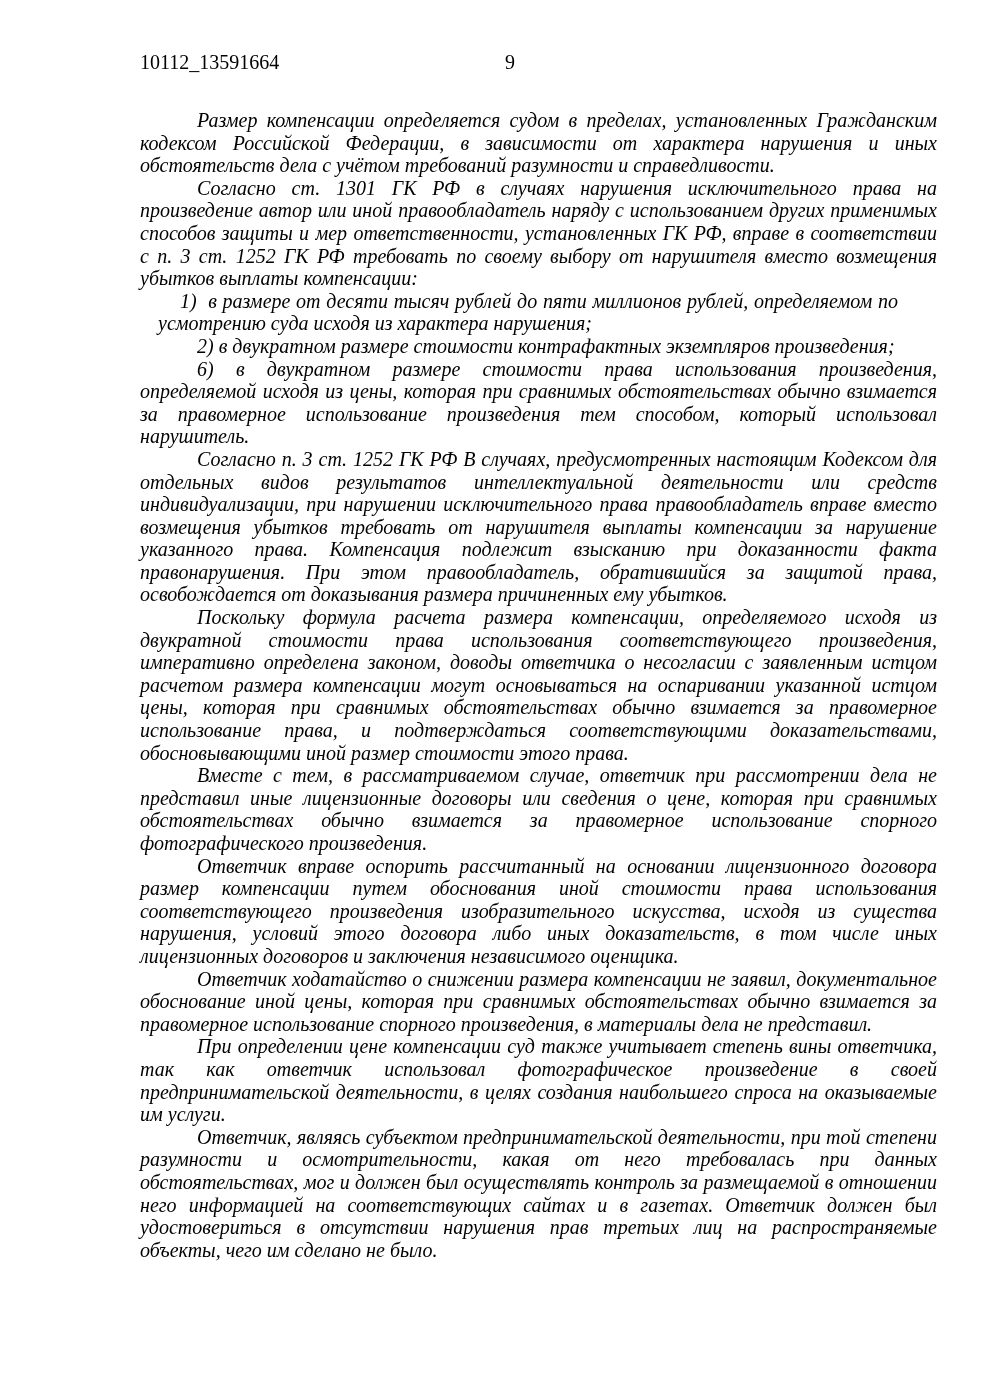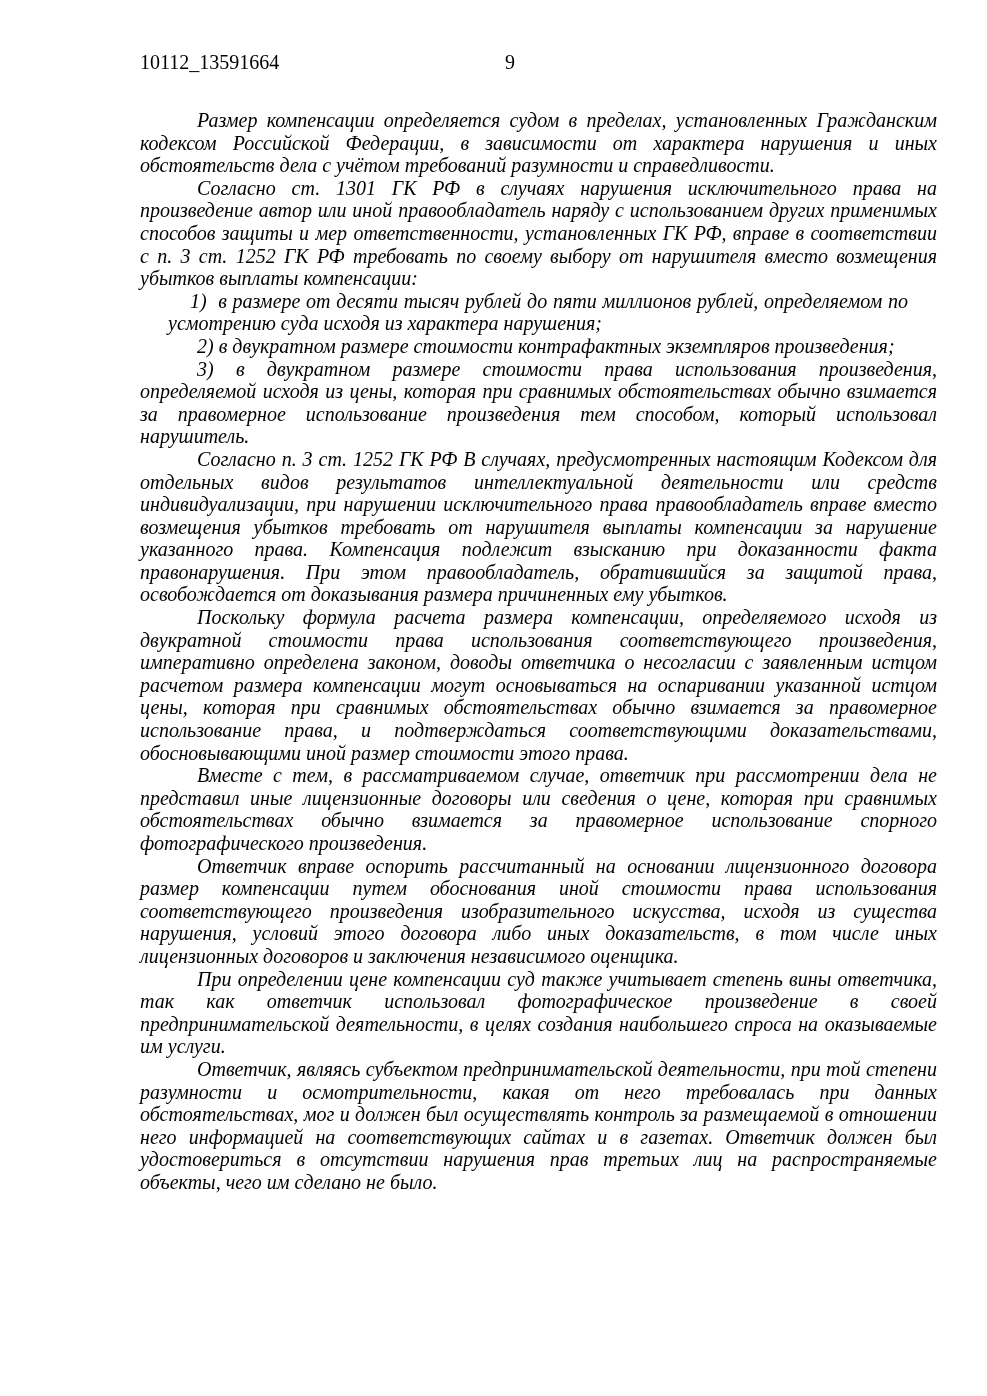--- a/index.html
+++ b/index.html
@@ -46,37 +46,38 @@
     letter-spacing: 0px;
     font-style: italic;
   }
   .para {
     margin: 0;
     padding: 0;
     text-indent: 57px;
   }
   
   .para.hang {
-    margin-left: 28px;
+    margin-left: 18px;
     text-indent: 22px;
     width: 740px;
   }
 </style>
 </head>
 <body>
 
 <div class="page">
   <div class="page-number">9</div>
   <div class="doc-id">10112_13591664</div>
   <div class="doc-body">
       <p class="para">Размер компенсации определяется судом в пределах, установленных Гражданским кодексом Российской Федерации, в зависимости от характера нарушения и иных обстоятельств дела с учётом требований разумности и справедливости.</p>
       <p class="para">Согласно ст. 1301 ГК РФ в случаях нарушения исключительного права на произведение автор или иной правообладатель наряду с использованием других применимых способов защиты и мер ответственности, установленных ГК РФ, вправе в соответствии с п. 3 ст. 1252 ГК РФ требовать по своему выбору от нарушителя вместо возмещения убытков выплаты компенсации:</p>
       <p class="para hang">1)&nbsp; в размере от десяти тысяч рублей до пяти миллионов рублей, определяемом по усмотрению суда исходя из характера нарушения;</p>
       <p class="para">2) в двукратном размере стоимости контрафактных экземпляров произведения;</p>
-      <p class="para">3) в двукратном размере стоимости права использования произведения, определяемой исходя из цены, которая при сравнимых обстоятельствах обычно взимается за правомерное использование произведения тем способом, который использовал нарушитель.</p>
+      <p class="para">6) в двукратном размере стоимости права использования произведения, определяемой исходя из цены, которая при сравнимых обстоятельствах обычно взимается за правомерное использование произведения тем способом, который использовал нарушитель.</p>
       <p class="para">Согласно п. 3 ст. 1252 ГК РФ В случаях, предусмотренных настоящим Кодексом для отдельных видов результатов интеллектуальной деятельности или средств индивидуализации, при нарушении исключительного права правообладатель вправе вместо возмещения убытков требовать от нарушителя выплаты компенсации за нарушение указанного права. Компенсация подлежит взысканию при доказанности факта правонарушения. При этом правообладатель, обратившийся за защитой права, освобождается от доказывания размера причиненных ему убытков.</p>
       <p class="para">Поскольку формула расчета размера компенсации, определяемого исходя из двукратной стоимости права использования соответствующего произведения, императивно определена законом, доводы ответчика о несогласии с заявленным истцом расчетом размера компенсации могут основываться на оспаривании указанной истцом цены, которая при сравнимых обстоятельствах обычно взимается за правомерное использование права, и подтверждаться соответствующими доказательствами, обосновывающими иной размер стоимости этого права.</p>
       <p class="para">Вместе с тем, в рассматриваемом случае, ответчик при рассмотрении дела не представил иные лицензионные договоры или сведения о цене, которая при сравнимых обстоятельствах обычно взимается за правомерное использование спорного фотографического произведения.</p>
       <p class="para">Ответчик вправе оспорить рассчитанный на основании лицензионного договора размер компенсации путем обоснования иной стоимости права использования соответствующего произведения изобразительного искусства, исходя из существа нарушения, условий этого договора либо иных доказательств, в том числе иных лицензионных договоров и заключения независимого оценщика.</p>
+      <p class="para">Ответчик ходатайство о снижении размера компенсации не заявил, документальное обоснование иной цены, которая при сравнимых обстоятельствах обычно взимается за правомерное использование спорного произведения, в материалы дела не представил.</p>
       <p class="para">При определении цене компенсации суд также учитывает степень вины ответчика, так как ответчик использовал фотографическое произведение в своей предпринимательской деятельности, в целях создания наибольшего спроса на оказываемые им услуги.</p>
       <p class="para">Ответчик, являясь субъектом предпринимательской деятельности, при той степени разумности и осмотрительности, какая от него требовалась при данных обстоятельствах, мог и должен был осуществлять контроль за размещаемой в отношении него информацией на соответствующих сайтах и в газетах. Ответчик должен был удостовериться в отсутствии нарушения прав третьих лиц на распространяемые объекты, чего им сделано не было.</p>
     </div>
 </div>
 
 </body></html>

